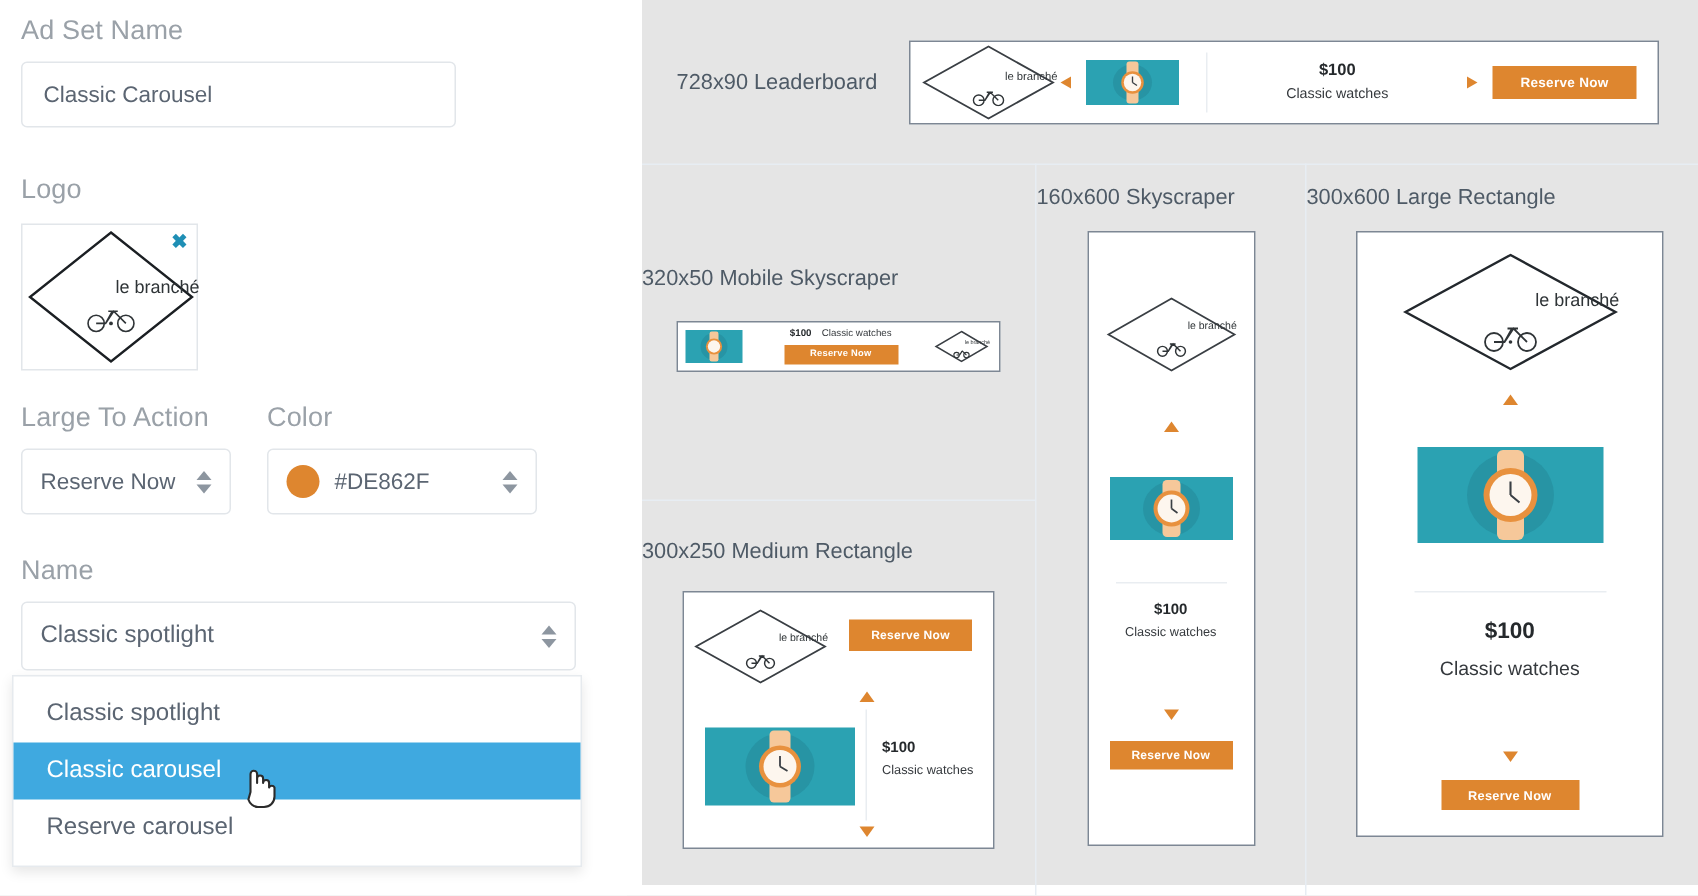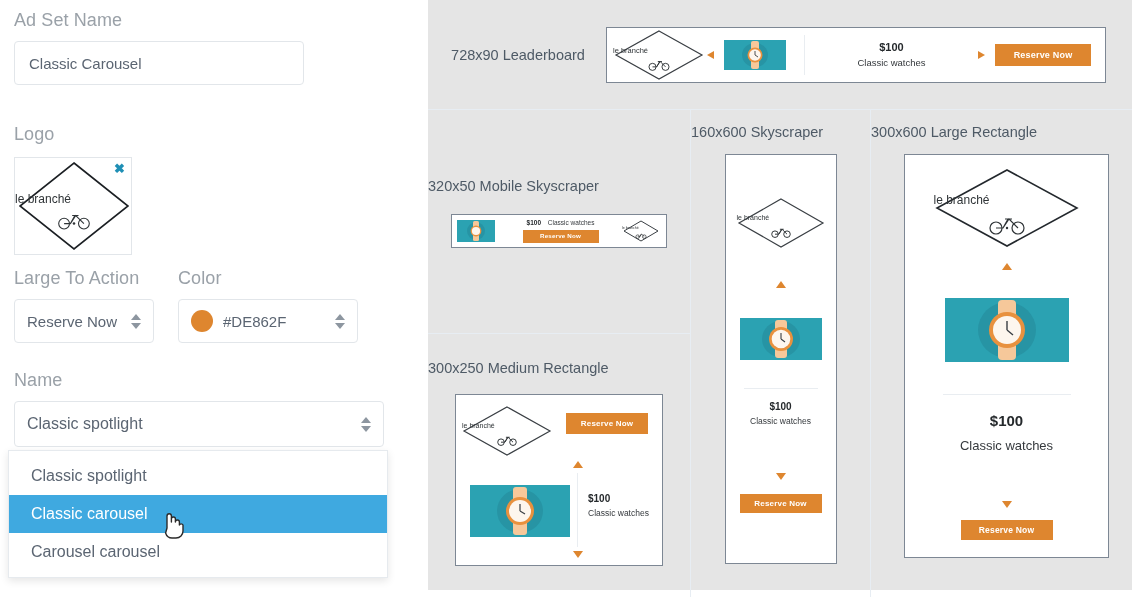--- a/index.html
+++ b/index.html
@@ -47,21 +47,21 @@
   }
   .logo-x{
     position:absolute; right:6px; top:4px; font-size:13px; font-weight:bold;
     color:#1f8fb5; line-height:1; cursor:pointer;
   }
 
   
   .diamond{ position:relative; display:block; }
   .diamond .dsvg{ position:absolute; inset:0; }
   .dtext{
-    position:absolute; left:0; right:0; text-align:left;
+    position:absolute; left:0; right:0; text-align:right;
     font-family:"Liberation Sans", sans-serif; color:#2f3437;
     white-space:nowrap;
   }
 
   
   #theme-dropdown{
     position:absolute; left:8px; top:450px; width:380px;
     background:#fff; border:1px solid #e6eaee;
     box-shadow:0 3px 8px rgba(0,0,0,.10);
     padding:6px 0; z-index:30;
@@ -112,21 +112,21 @@
 
 <div id="form-panel">
 
   <div style="position:absolute;left:14px;top:10px;">
     <div class="field-label">Ad Set Name</div>
     <div class="text-input" style="width:290px;margin-top:10px;">
       <span>Classic Carousel</span>
     </div>
   </div>
 
-  <div style="position:absolute;left:14px;top:124px;">
+  <div style="position:absolute;left:14px;top:116px;">
     <div class="field-label">Logo</div>
     <div class="logo-thumb" style="margin-top:12px;">
       <span class="logo-x">✖</span>
       <div class="diamond" style="width:118px;height:96px;">
         <svg class="dsvg" viewBox="0 0 118 96">
           <polygon points="59,5 113,48 59,91 5,48" fill="none" stroke="#1b1f23" stroke-width="1.6"></polygon>
         </svg>
         <span class="dtext" style="top:34px;font-size:12px;">le branché</span>
         <svg style="position:absolute;left:41px;top:52px;" width="36" height="20" viewBox="0 0 40 22">
           <circle cx="9" cy="15" r="6" fill="none" stroke="#2f3437" stroke-width="1.2"></circle>
@@ -173,21 +173,21 @@
   </div>
 
   <div id="theme-dropdown">
     <div class="dd-item">
       <span>Classic spotlight</span>
     </div>
     <div class="dd-item sel">
       <span>Classic carousel</span>
     </div>
     <div class="dd-item">
-      <span>Carousel carousel</span>
+      <span>Reserve carousel</span>
     </div>
   </div>
 
   <svg id="cursor" width="28" height="32" viewBox="0 0 28 32">
     <path d="M7 20 L7 8 a2.2 2.2 0 0 1 4.4 0 L11.4 14 L11.4 11 a2 2 0 0 1 4 0 l0 3 a2 2 0 0 1 4 0 l0 3 a2 2 0 0 1 3.6 0 l0 6 c0 4 -3 7 -7 7 l-4 0 c-3 0 -5.6 -2.4 -6.4 -5 L7 20 z" fill="#ffffff" stroke="#2b2b2b" stroke-width="1.4" stroke-linejoin="round"></path>
   </svg>
 </div>
 
 <div id="preview">
 

